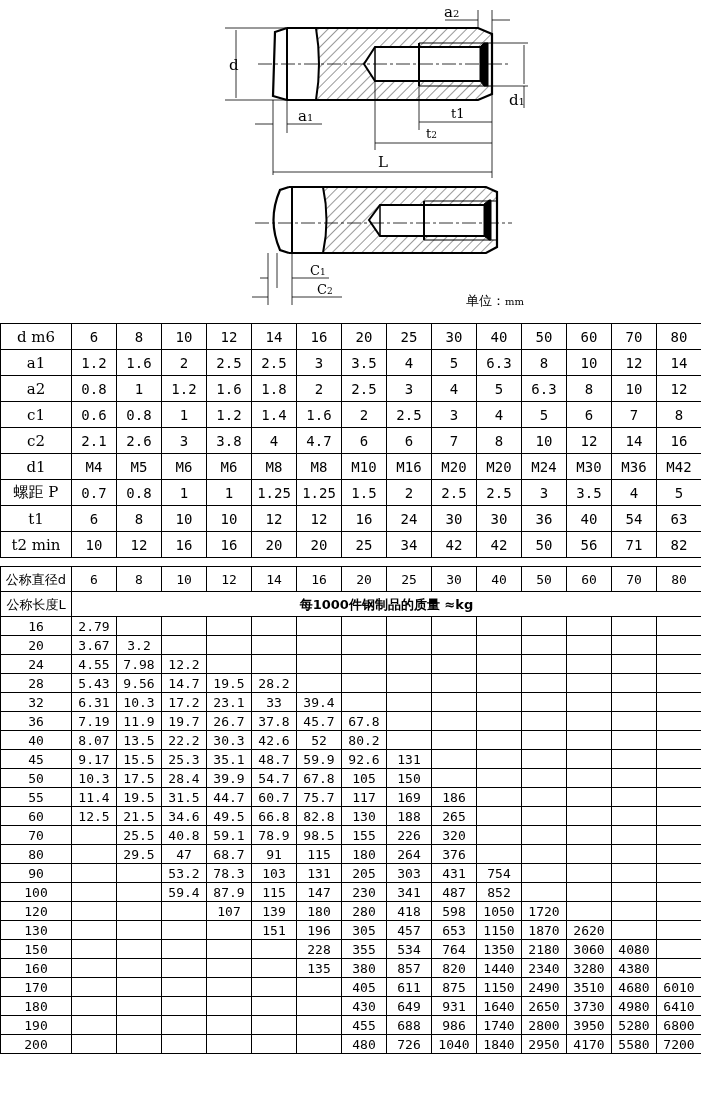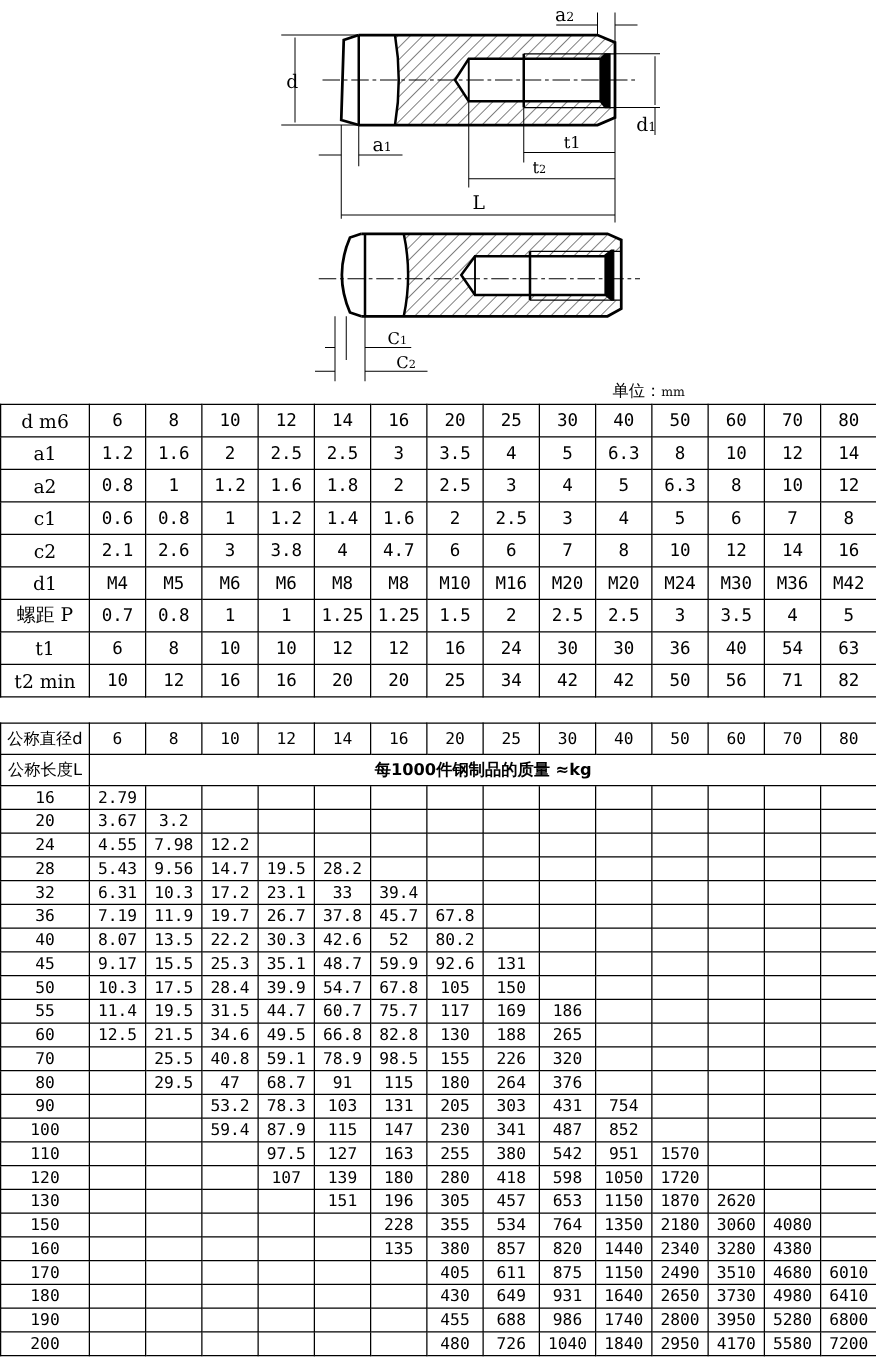--- a/index.html
+++ b/index.html
@@ -1,28 +1,28 @@
 <!DOCTYPE html>
 <html><head>
 <meta charset="utf-8">
 <style>
   html, body { margin:0; padding:0; background:#ffffff; }
   body { width:701px; height:1095px; position:relative; overflow:hidden;
          font-family:"DejaVu Serif","Liberation Serif",serif; color:#000; }
   .drawing { position:absolute; left:0; top:0; width:701px; height:310px; }
-  .unit { position:absolute; left:466px; top:304px; font-size:13px;
-          font-family:"DejaVu Sans","Liberation Sans",sans-serif;margin-left:24px; }
+  .unit { position:absolute; left:466px; top:292px; font-size:13px;
+          font-family:"DejaVu Sans","Liberation Sans",sans-serif; }
   .unit .mm { font-family:"DejaVu Serif",serif; font-size:10px; }
   table { border-collapse:collapse; position:absolute; left:0; table-layout:fixed; }
   td { border:1px solid #000; text-align:center; padding:0; overflow:hidden; white-space:nowrap;
        font-family:"DejaVu Sans Mono","Liberation Mono",monospace; }
   #dims { top:323px; width:701px; }
   #dims td { height:25px; font-size:14px; }
   #dims td.rh { font-family:"DejaVu Serif","Liberation Serif",serif; font-size:15px; }
-  #mass { top:578px; width:701px; }
+  #mass { top:566px; width:701px; }
   #mass td { height:18px; font-size:13px; line-height:17px; }
   #mass tr.hdr td { height:24px; font-size:13px; }
   #mass td.rh { font-family:"DejaVu Sans","Liberation Sans",sans-serif; font-size:12px; }
   #mass td.lab { font-size:13px; }
   #mass td.caption { font-family:"DejaVu Sans","Liberation Sans",sans-serif; font-size:14px;font-weight:bold; }
   col.c0 { width:71px; } col.cn { width:45px; }
 </style>
 </head>
 <body>
 
@@ -590,37 +590,20 @@
         <td>230</td>
         <td>341</td>
         <td>487</td>
         <td>852</td>
         <td></td>
         <td></td>
         <td></td>
         <td></td>
       </tr>
       <tr>
-        <td class="lab">110</td>
-        <td></td>
-        <td></td>
-        <td></td>
-        <td>97.5</td>
-        <td>127</td>
-        <td>163</td>
-        <td>255</td>
-        <td>380</td>
-        <td>542</td>
-        <td>951</td>
-        <td>1570</td>
-        <td></td>
-        <td></td>
-        <td></td>
-      </tr>
-      <tr>
         <td class="lab">120</td>
         <td></td>
         <td></td>
         <td></td>
         <td>107</td>
         <td>139</td>
         <td>180</td>
         <td>280</td>
         <td>418</td>
         <td>598</td>

